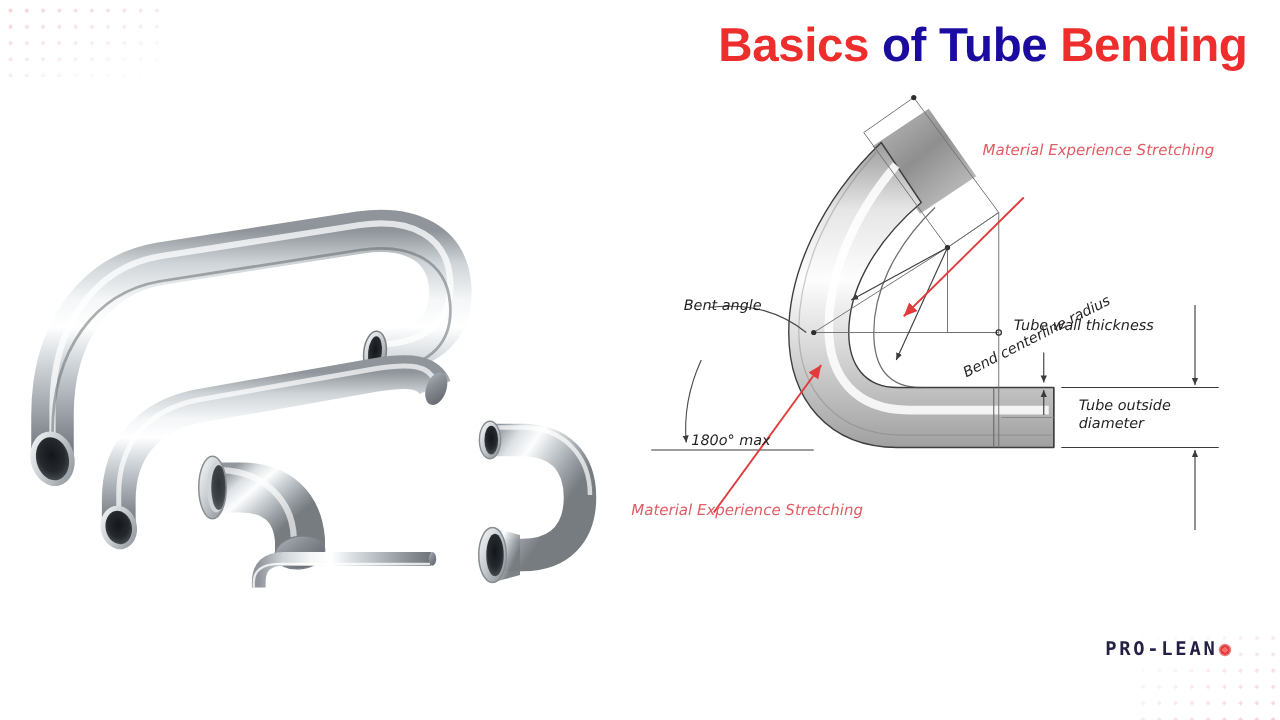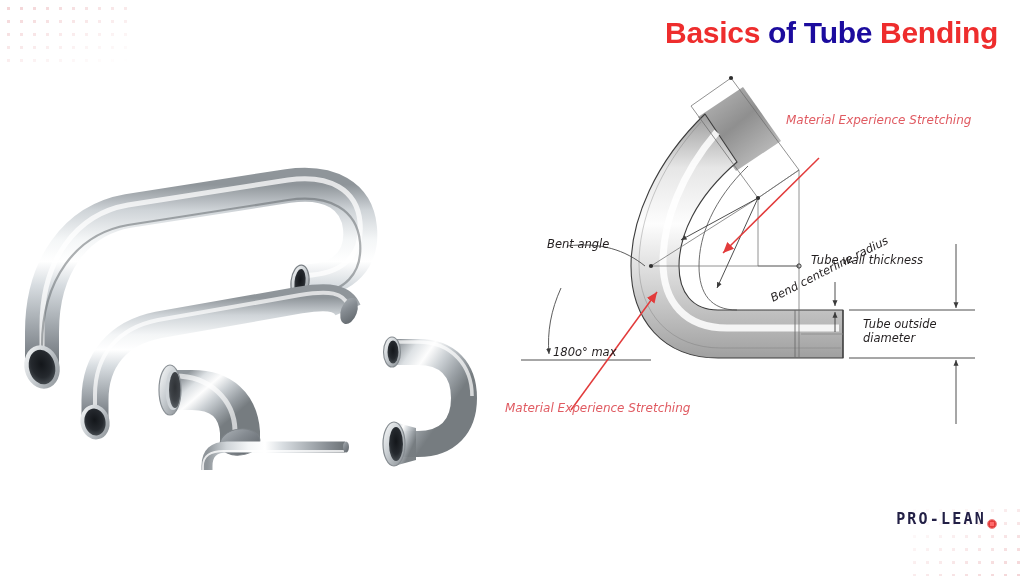--- a/index.html
+++ b/index.html
@@ -16,42 +16,42 @@
     background-size:13px 13px;background-position:2px 2px;opacity:.55;
     -webkit-mask-image:linear-gradient(160deg,#000 0%,rgba(0,0,0,.25) 70%,transparent 100%);
     mask-image:linear-gradient(160deg,#000 0%,rgba(0,0,0,.25) 70%,transparent 100%);}
   .dots-br{right:0;bottom:0;width:120px;height:76px;
     background-image:radial-gradient(#e8a9ad 1.6px, transparent 1.7px);
     background-size:13px 13px;background-position:4px 4px;opacity:.5;
     -webkit-mask-image:linear-gradient(325deg,#000 0%,rgba(0,0,0,.18) 72%,transparent 100%);
     mask-image:linear-gradient(325deg,#000 0%,rgba(0,0,0,.18) 72%,transparent 100%);}
 
   
-  .title{position:absolute;right:26px;top:18px;font-size:30px;font-weight:bold;
+  .title{position:absolute;right:26px;top:18px;font-size:38px;font-weight:bold;
     letter-spacing:-.3px;line-height:1;white-space:nowrap;}
   .t-red{color:#ee2d2d;}
   .t-blue{color:#1b0b9e;}
 
   
   .photo{position:absolute;left:0;top:70px;width:505px;height:400px;}
   .photo svg{display:block;width:100%;height:100%;}
 
   
   .diagram{position:absolute;left:505px;top:70px;width:519px;height:400px;}
   .diagram svg{display:block;width:100%;height:100%;}
 
   .lbl{font-family:"DejaVu Sans",sans-serif;font-style:italic;font-size:11.5px;fill:#231f20;}
   .lbl-red{font-family:"DejaVu Sans",sans-serif;font-style:italic;font-size:12px;fill:#e05b62;}
   .ln{stroke:#4a4a4a;stroke-width:.9;fill:none;}
   .ln-thin{stroke:#6e6e6e;stroke-width:.75;fill:none;}
   .ln-red{stroke:#e23b3b;stroke-width:1.5;fill:none;}
   .ln-dim{stroke:#3b3b3b;stroke-width:.9;fill:none;}
 
   
-  .logo{position:absolute;right:28px;bottom:48px;display:flex;align-items:flex-end;gap:2px;}
+  .logo{position:absolute;right:40px;bottom:48px;display:flex;align-items:center;gap:2px;}
   .logo-text{font-family:"DejaVu Sans Mono",monospace;font-size:15px;font-weight:bold;
     letter-spacing:2.2px;color:#232046;}
   .logo-mark{width:8px;height:8px;margin-top:1px;border-radius:50%;
     background:radial-gradient(circle at 50% 50%, #ff6b6b 0 38%, #e23b3b 40% 100%);
     position:relative;}
   .logo-mark::before{content:"";position:absolute;inset:-1px;border-radius:50%;
     border:1.2px solid #e23b3b;opacity:.65;}
 </style>
 </head>
 <body>

